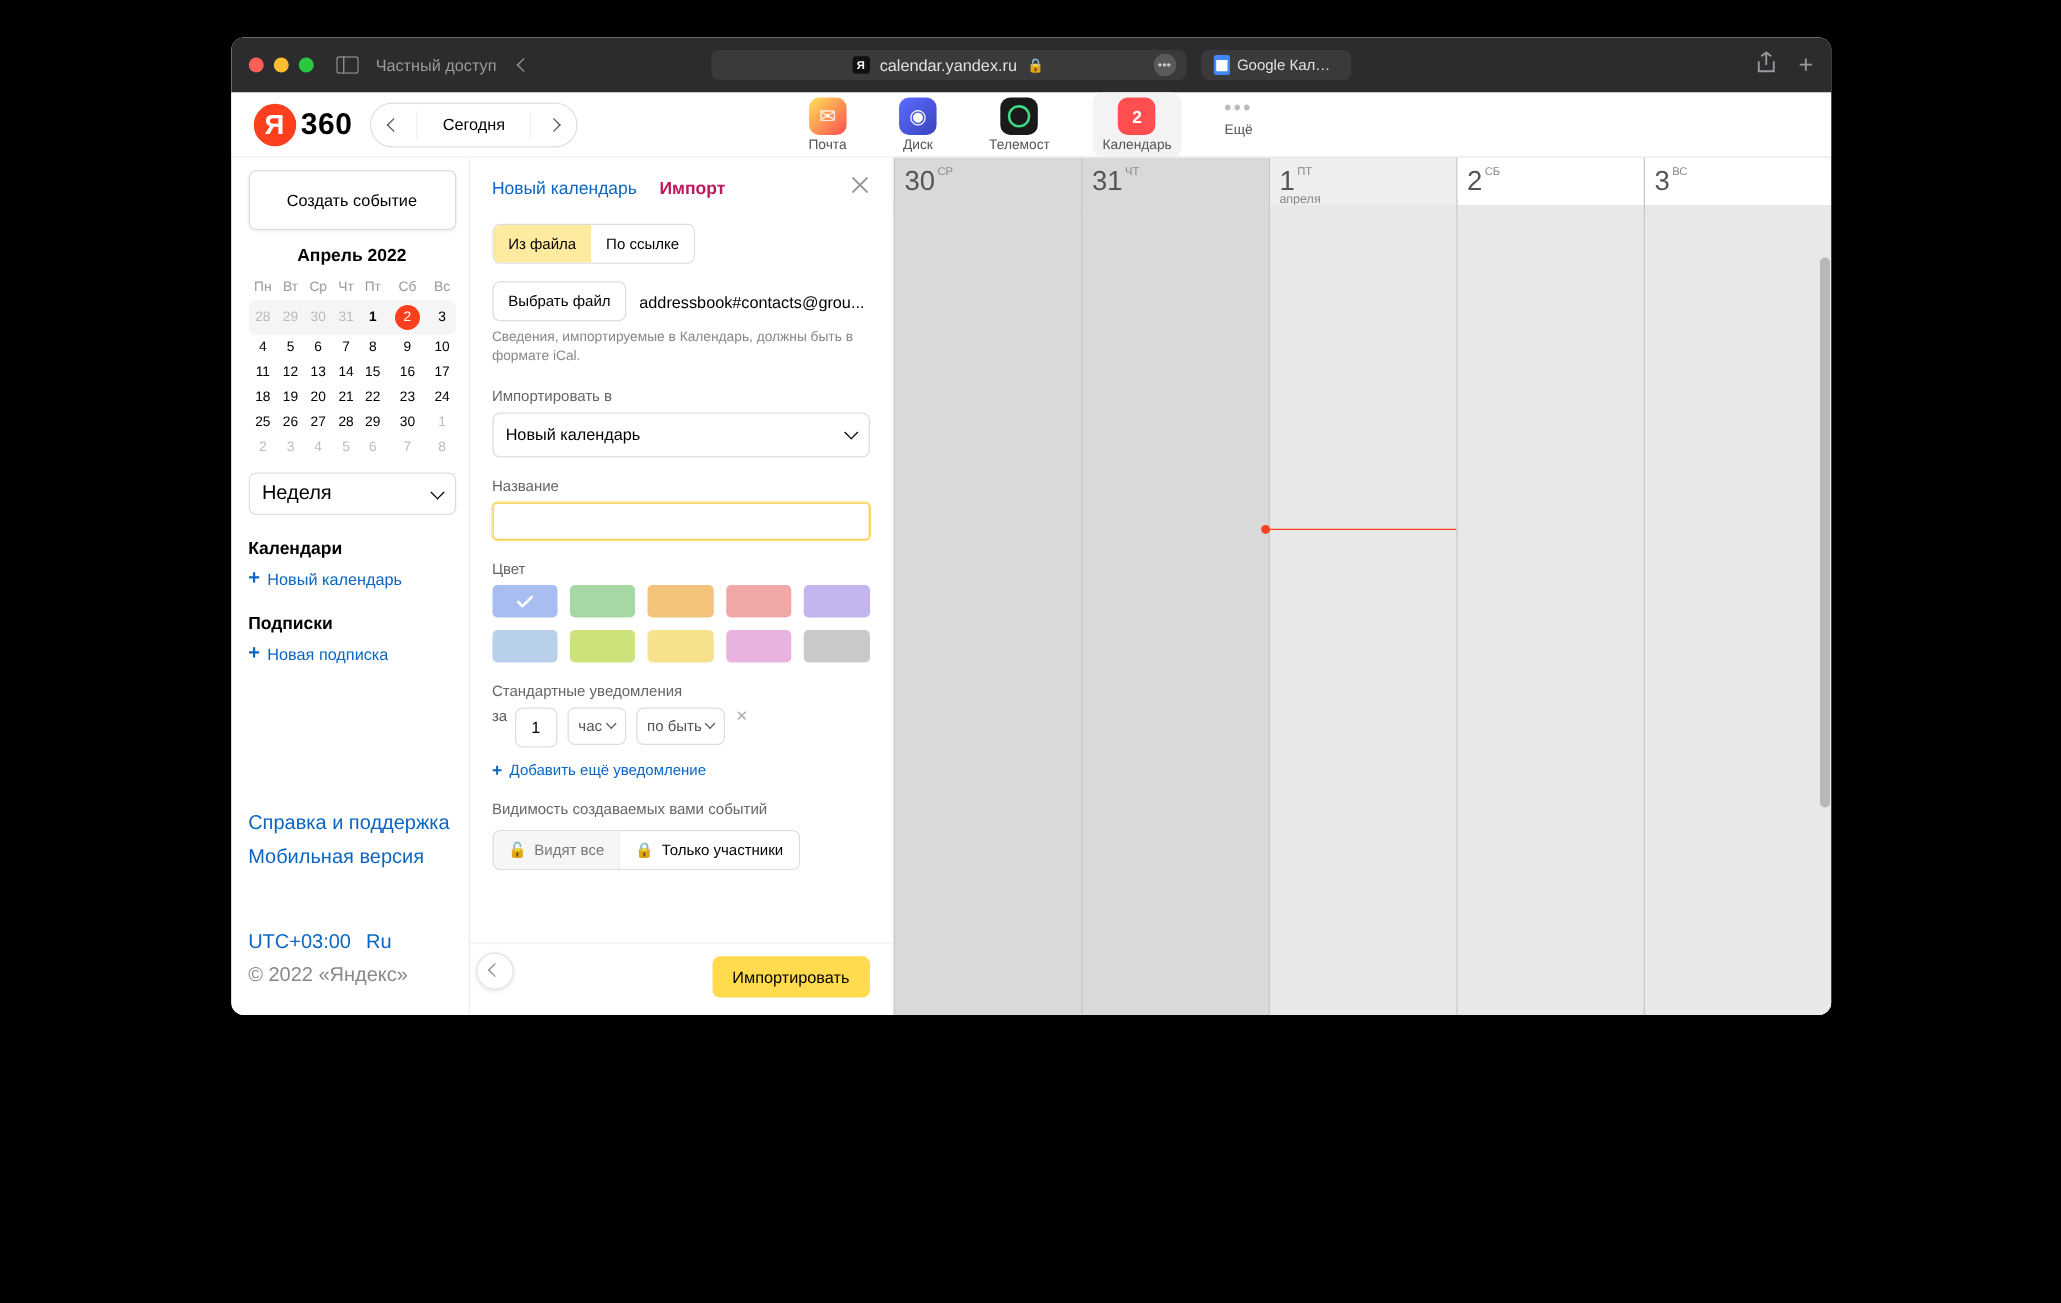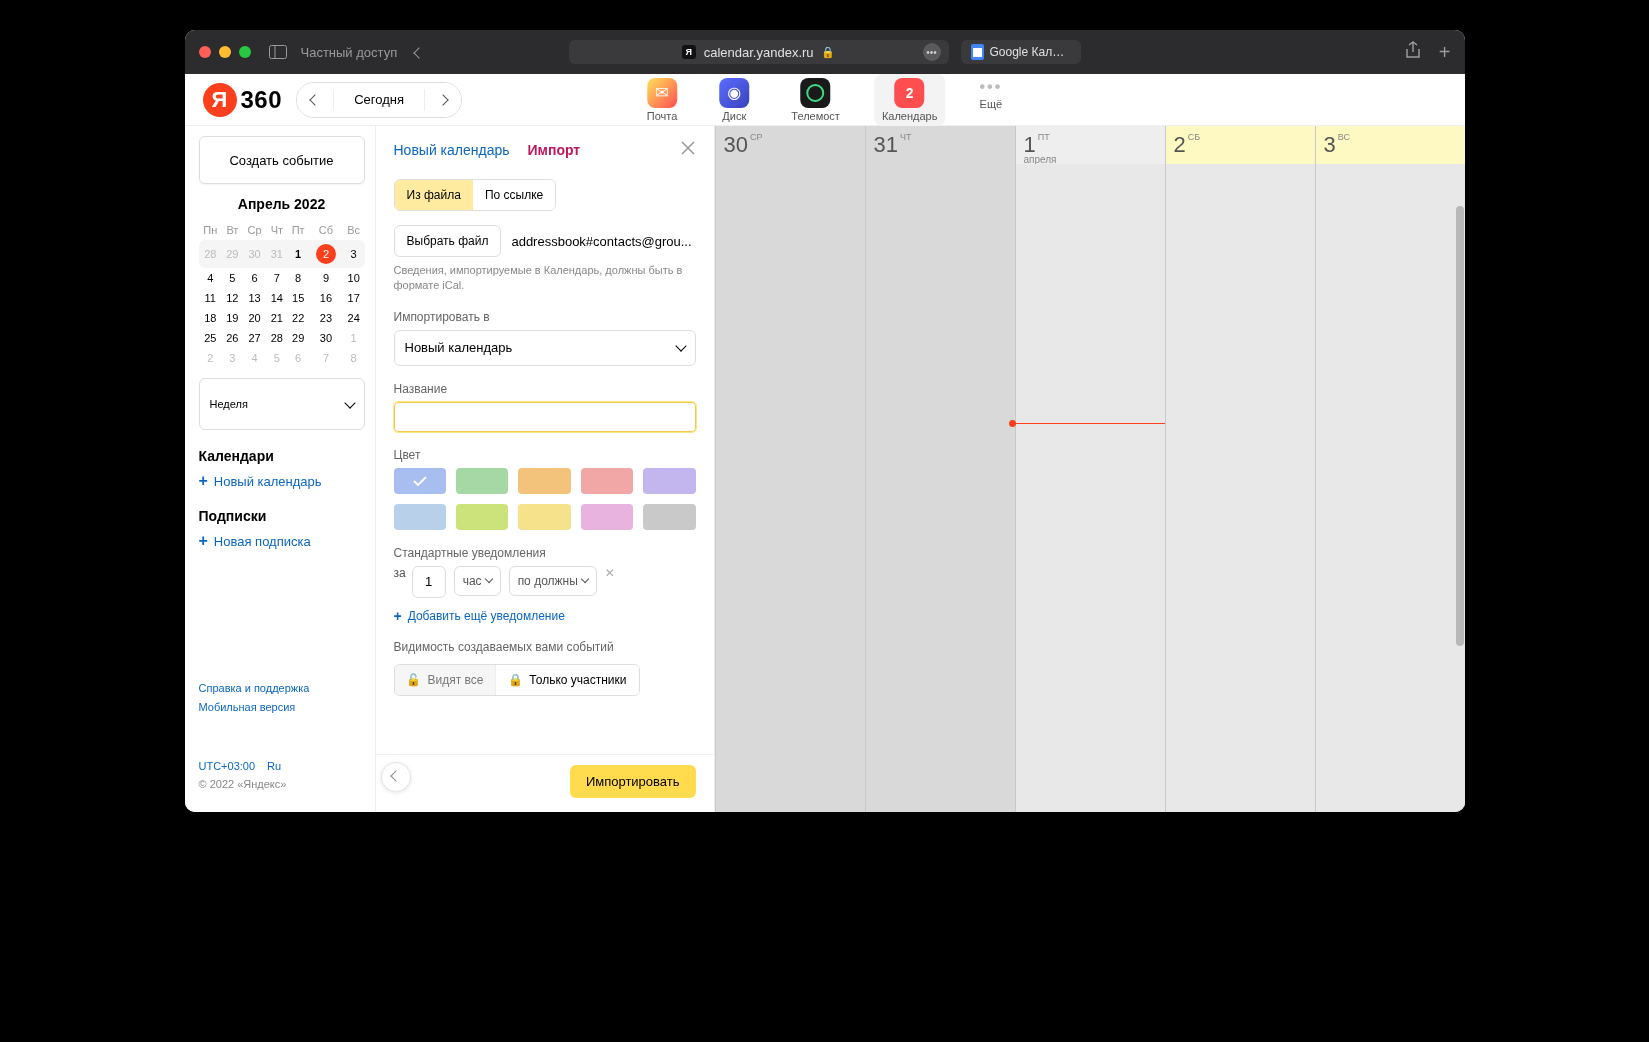--- a/index.html
+++ b/index.html
@@ -59,25 +59,25 @@
 .month-title { text-align:center; font-weight:600; font-size:14px; margin-top:12px; margin-bottom:8px; }
 .mini { width:100%; border-collapse:collapse; font-size:11px; }
 .mini th { color:#999; font-weight:400; padding:4px 0; }
 .mini td { text-align:center; padding:4px 0; cursor:pointer; }
 .mini td.other { color:#bbb; }
 .mini td.sel span { display:inline-block; width:20px; height:20px; line-height:20px; border-radius:50%; background:#fc3f1d; color:#fff; }
 .mini td.today { font-weight:700; }
 .mini tr.cur-wk { background:#f5f5f5; }
 .mini tr.cur-wk td:first-child { border-radius:6px 0 0 6px; }
 .mini tr.cur-wk td:last-child { border-radius:0 6px 6px 0; }
-.view-sel { margin-top:10px; border:1px solid #ddd; border-radius:6px; height:52px; display:flex; align-items:center; justify-content:space-between; padding:0 10px; font-size:11px; cursor:pointer; }
+.view-sel { margin-top:10px; border:1px solid #ddd; border-radius:6px; height:34px; display:flex; align-items:center; justify-content:space-between; padding:0 10px; font-size:16px; cursor:pointer; }
 .side-section { margin-top:18px; font-weight:600; font-size:14px; }
 .side-link { display:flex; align-items:center; gap:6px; color:#0a66c2; font-size:13px; margin-top:8px; cursor:pointer; }
 .side-link .plus { font-size:16px; font-weight:600; }
-.side-footer { margin-top:auto; font-size:11px; color:#888; line-height:1.7; padding-bottom:8px; }
+.side-footer { margin-top:auto; font-size:16px; color:#888; line-height:1.7; padding-bottom:8px; }
 .side-footer a { color:#0a66c2; text-decoration:none; display:block; }
 .side-footer .tz { display:flex; gap:12px;margin-top:40px; }
 .collapse-btn { position:absolute; left:196px; bottom:20px; width:30px; height:30px; border-radius:50%; background:#fff; border:1px solid #e5e5e5; box-shadow:0 1px 4px rgba(0,0,0,.1); display:flex; align-items:center; justify-content:center; cursor:pointer; z-index:5; }
 
 
 .panel { width:340px; border-left:1px solid #eee; border-right:1px solid #eee; display:flex; flex-direction:column; background:#fff; }
 .panel-head { display:flex; align-items:center; padding:14px 18px; gap:18px; font-size:14px; }
 .panel-tab { color:#0a66c2; cursor:pointer; }
 .panel-tab.active { color:#be185d; font-weight:600; }
 .panel-close { margin-left:auto; color:#999; cursor:pointer; }
@@ -109,21 +109,21 @@
 .primary-btn { background:#ffdb4d; border:none; border-radius:6px; padding:9px 16px; font-size:13px; font-weight:500; cursor:pointer; }
 
 
 .grid { flex:1; display:flex; flex-direction:column; background:#d9d9d9; overflow:hidden; }
 .dayhead { height:38px; display:grid; grid-template-columns:repeat(5,1fr); background:#d9d9d9; }
 .dayhead .dh { padding:6px 8px; border-left:1px solid #c8c8c8; background:#d9d9d9; }
 .dh-num { font-size:22px; color:#555; font-weight:300; }
 .dh-wd { font-size:9px; color:#888; text-transform:uppercase; vertical-align:top; margin-left:2px; }
 .dh-mo { font-size:10px; color:#888; display:block; margin-top:-4px; }
 .dh.hl { background:#eee; }
-.dayhead .dh:nth-child(n+4) { background:#fef9c3; }
+.dayhead .dh:nth-child(n+4) { background:#ffffff; }
 .gridbody { flex:1; display:grid; grid-template-columns:repeat(5,1fr); position:relative; }
 .col { border-left:1px solid #c8c8c8; background:#d9d9d9; }
 .col.hl { background:#e8e8e8; }
 .gridbody .col:nth-child(n+4) { background:#e8e8e8; }
 .nowline { position:absolute; left:-4px; right:0; top:40%; height:1px; background:#fc3f1d; }
 .nowline:before { content:""; position:absolute; left:-3px; top:-3px; width:7px; height:7px; background:#fc3f1d; border-radius:50%; }
 .scroll-track { position:absolute; right:1px; top:80px; bottom:8px; width:8px; }
 .scroll-thumb { position:absolute; right:0; top:0; width:8px; height:440px; background:#b8b8b8; border-radius:4px; }
 
 .chev { display:inline-block; width:8px; height:8px; border-right:1.5px solid currentColor; border-bottom:1.5px solid currentColor; transform:rotate(45deg); margin-top:-3px; }
@@ -351,21 +351,21 @@
           </div>
         <div class="label">Стандартные уведомления</div>
         <div class="notif-row">
           <span class="za">за</span>
           <input class="num-in" value="1" style="">
           <div class="mini-sel">
             <span>час</span>
             <span class="chev" style="width:6px;height:6px"></span>
           </div>
           <div class="mini-sel">
-            <span>по должны</span>
+            <span>по быть</span>
             <span class="chev" style="width:6px;height:6px"></span>
           </div>
           <span class="x-sm">✕</span>
         </div>
         <div class="add-link">
           <span style="font-size:14px;font-weight:600">+</span>
           <span>Добавить ещё уведомление</span>
         </div>
         <div class="label">Видимость создаваемых вами событий</div>
         <div class="vis-seg">

